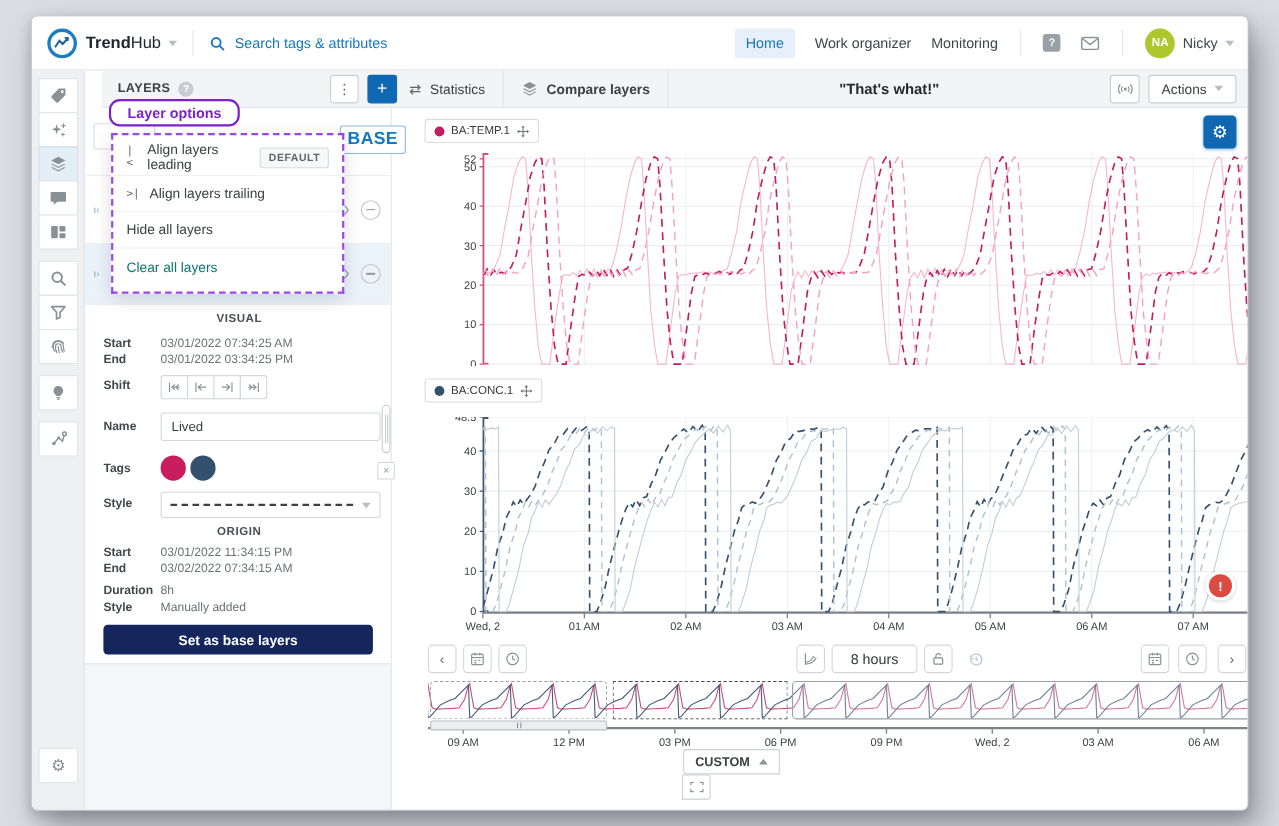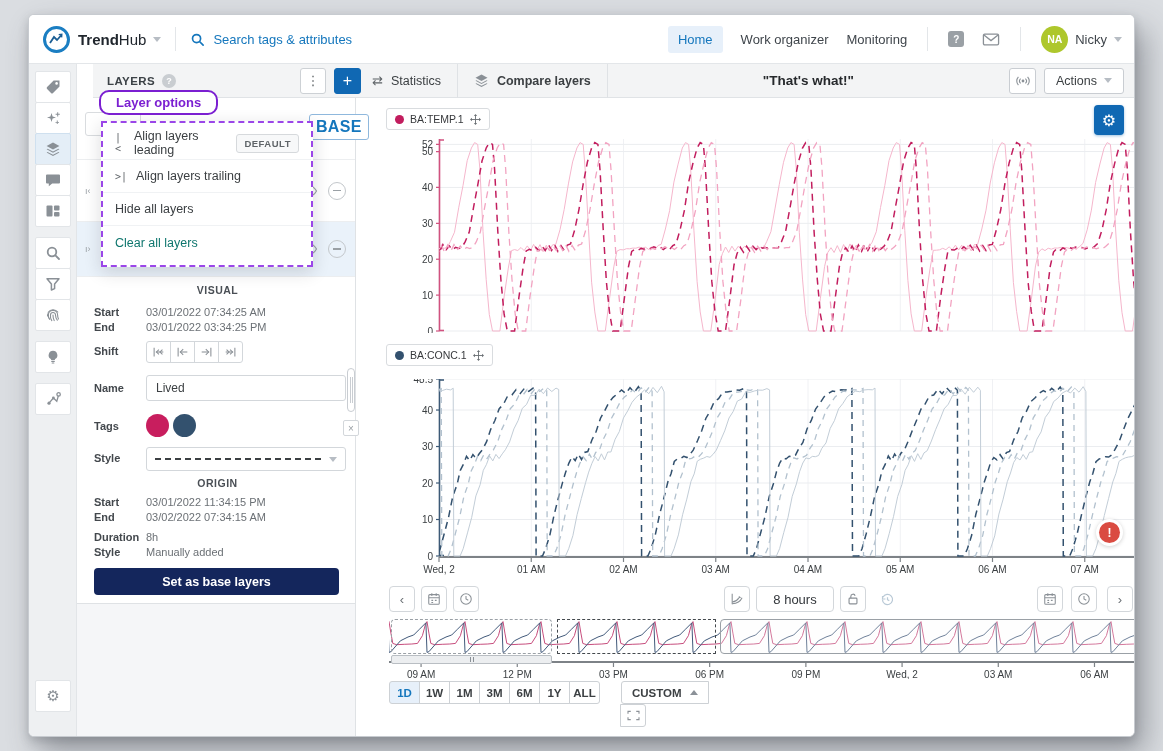--- a/index.html
+++ b/index.html
@@ -692,29 +692,20 @@
           <text x="609.282700421941" y="59" text-anchor="middle" font-size="10" fill="#3c4043" font-family="Liberation Sans, sans-serif">03 AM</text>
           <line x1="705.4852320675107" y1="43" x2="705.4852320675107" y2="48" stroke="#7d8287" stroke-width="1.2"></line>
           <text x="705.4852320675107" y="59" text-anchor="middle" font-size="10" fill="#3c4043" font-family="Liberation Sans, sans-serif">06 AM</text>
           <polyline points="-38.0,2.6 -36.1,14.1 -34.2,24.4 -30.4,25.7 -22.8,25.3 -15.2,25.0 -9.5,24.4 -4.6,16.7 -1.5,5.1 0.0,2.6 0.0,2.6 1.9,14.1 3.8,24.4 7.6,25.7 15.2,25.3 22.8,25.0 28.5,24.4 33.4,16.7 36.5,5.1 38.0,2.6 38.0,2.6 39.9,14.1 41.8,24.4 45.6,25.7 53.2,25.3 60.8,25.0 66.5,24.4 71.4,16.7 74.5,5.1 76.0,2.6 76.0,2.6 77.9,14.1 79.8,24.4 83.6,25.7 91.2,25.3 98.8,25.0 104.5,24.4 109.4,16.7 112.5,5.1 114.0,2.6 114.0,2.6 115.9,14.1 117.8,24.4 121.6,25.7 129.2,25.3 136.8,25.0 142.5,24.4 147.4,16.7 150.5,5.1 152.0,2.6 152.0,2.6 153.9,14.1 155.8,24.4 159.6,25.7 167.2,25.3 174.8,25.0 180.5,24.4 185.4,16.7 188.5,5.1 190.0,2.6 190.0,2.6 191.9,14.1 193.8,24.4 197.6,25.7 205.2,25.3 212.8,25.0 218.5,24.4 223.4,16.7 226.5,5.1 228.0,2.6 228.0,2.6 229.9,14.1 231.8,24.4 235.6,25.7 243.2,25.3 250.8,25.0 256.5,24.4 261.4,16.7 264.5,5.1 266.0,2.6 266.0,2.6 267.9,14.1 269.8,24.4 273.6,25.7 281.2,25.3 288.8,25.0 294.5,24.4 299.4,16.7 302.5,5.1 304.0,2.6 304.0,2.6 305.9,14.1 307.8,24.4 311.6,25.7 319.2,25.3 326.8,25.0 332.5,24.4 337.4,16.7 340.5,5.1 342.0,2.6 342.0,2.6 343.9,14.1 345.8,24.4 349.6,25.7 357.2,25.3 364.8,25.0 370.5,24.4 375.4,16.7 378.5,5.1 380.0,2.6 380.0,2.6 381.9,14.1 383.8,24.4 387.6,25.7 395.2,25.3 402.8,25.0 408.5,24.4 413.4,16.7 416.5,5.1 418.0,2.6 418.0,2.6 419.9,14.1 421.8,24.4 425.6,25.7 433.2,25.3 440.8,25.0 446.5,24.4 451.4,16.7 454.5,5.1 456.0,2.6 456.0,2.6 457.9,14.1 459.8,24.4 463.6,25.7 471.2,25.3 478.8,25.0 484.5,24.4 489.4,16.7 492.5,5.1 494.0,2.6 494.0,2.6 495.9,14.1 497.8,24.4 501.6,25.7 509.2,25.3 516.8,25.0 522.5,24.4 527.4,16.7 530.5,5.1 532.0,2.6 532.0,2.6 533.9,14.1 535.8,24.4 539.6,25.7 547.2,25.3 554.8,25.0 560.5,24.4 565.4,16.7 568.5,5.1 570.0,2.6 570.0,2.6 571.9,14.1 573.8,24.4 577.6,25.7 585.2,25.3 592.8,25.0 598.5,24.4 603.4,16.7 606.5,5.1 608.0,2.6 608.0,2.6 609.9,14.1 611.8,24.4 615.6,25.7 623.2,25.3 630.8,25.0 636.5,24.4 641.4,16.7 644.5,5.1 646.0,2.6 646.0,2.6 647.9,14.1 649.8,24.4 653.6,25.7 661.2,25.3 668.8,25.0 674.5,24.4 679.4,16.7 682.5,5.1 684.0,2.6 684.0,2.6 685.9,14.1 687.8,24.4 691.6,25.7 699.2,25.3 706.8,25.0 712.5,24.4 717.4,16.7 720.5,5.1 722.0,2.6 722.0,2.6 723.9,14.1 725.8,24.4 729.6,25.7 737.2,25.3 744.8,25.0 750.5,24.4 755.4,16.7 758.5,5.1 760.0,2.6 760.0,2.6 761.9,14.1 763.8,24.4 767.6,25.7 775.2,25.3 782.8,25.0 788.5,24.4 793.4,16.7 796.5,5.1 798.0,2.6" fill="none" stroke="#c74d7d" stroke-width="1" stroke-dasharray="none" clip-path="url(#clip-overview)"></polyline>
           <polyline points="-38.0,33.4 -36.1,32.7 -26.6,21.8 -19.0,18.0 -13.3,16.0 -7.6,10.3 -1.1,3.8 0.0,33.4 0.0,33.4 1.9,32.7 11.4,21.8 19.0,18.0 24.7,16.0 30.4,10.3 36.9,3.8 38.0,33.4 38.0,33.4 39.9,32.7 49.4,21.8 57.0,18.0 62.7,16.0 68.4,10.3 74.9,3.8 76.0,33.4 76.0,33.4 77.9,32.7 87.4,21.8 95.0,18.0 100.7,16.0 106.4,10.3 112.9,3.8 114.0,33.4 114.0,33.4 115.9,32.7 125.4,21.8 133.0,18.0 138.7,16.0 144.4,10.3 150.9,3.8 152.0,33.4 152.0,33.4 153.9,32.7 163.4,21.8 171.0,18.0 176.7,16.0 182.4,10.3 188.9,3.8 190.0,33.4 190.0,33.4 191.9,32.7 201.4,21.8 209.0,18.0 214.7,16.0 220.4,10.3 226.9,3.8 228.0,33.4 228.0,33.4 229.9,32.7 239.4,21.8 247.0,18.0 252.7,16.0 258.4,10.3 264.9,3.8 266.0,33.4 266.0,33.4 267.9,32.7 277.4,21.8 285.0,18.0 290.7,16.0 296.4,10.3 302.9,3.8 304.0,33.4 304.0,33.4 305.9,32.7 315.4,21.8 323.0,18.0 328.7,16.0 334.4,10.3 340.9,3.8 342.0,33.4 342.0,33.4 343.9,32.7 353.4,21.8 361.0,18.0 366.7,16.0 372.4,10.3 378.9,3.8 380.0,33.4 380.0,33.4 381.9,32.7 391.4,21.8 399.0,18.0 404.7,16.0 410.4,10.3 416.9,3.8 418.0,33.4 418.0,33.4 419.9,32.7 429.4,21.8 437.0,18.0 442.7,16.0 448.4,10.3 454.9,3.8 456.0,33.4 456.0,33.4 457.9,32.7 467.4,21.8 475.0,18.0 480.7,16.0 486.4,10.3 492.9,3.8 494.0,33.4 494.0,33.4 495.9,32.7 505.4,21.8 513.0,18.0 518.7,16.0 524.4,10.3 530.9,3.8 532.0,33.4 532.0,33.4 533.9,32.7 543.4,21.8 551.0,18.0 556.7,16.0 562.4,10.3 568.9,3.8 570.0,33.4 570.0,33.4 571.9,32.7 581.4,21.8 589.0,18.0 594.7,16.0 600.4,10.3 606.9,3.8 608.0,33.4 608.0,33.4 609.9,32.7 619.4,21.8 627.0,18.0 632.7,16.0 638.4,10.3 644.9,3.8 646.0,33.4 646.0,33.4 647.9,32.7 657.4,21.8 665.0,18.0 670.7,16.0 676.4,10.3 682.9,3.8 684.0,33.4 684.0,33.4 685.9,32.7 695.4,21.8 703.0,18.0 708.7,16.0 714.4,10.3 720.9,3.8 722.0,33.4 722.0,33.4 723.9,32.7 733.4,21.8 741.0,18.0 746.7,16.0 752.4,10.3 758.9,3.8 760.0,33.4 760.0,33.4 761.9,32.7 771.4,21.8 779.0,18.0 784.7,16.0 790.4,10.3 796.9,3.8 798.0,33.4" fill="none" stroke="#41597a" stroke-width="1" stroke-dasharray="none" clip-path="url(#clip-overview)"></polyline>
         </svg><div class="brush dashed-gray" style="left: 2px; width: 161px;"></div><div class="ov-handle" style="left: 2px; width: 161px;">
           <i></i>
           <i></i>
         </div><div class="brush dashed-dark" style="left: 168px; width: 159px;"></div><div class="brush solid" style="left: 331px; width: 428px;"></div></div>
 
-    <div class="range-row" id="range-row">
-        <div class="range-btn active">1D</div>
-        <div class="range-btn">1W</div>
-        <div class="range-btn">1M</div>
-        <div class="range-btn">3M</div>
-        <div class="range-btn">6M</div>
-        <div class="range-btn">1Y</div>
-        <div class="range-btn">ALL</div>
-      </div>
     <div class="custom-group">
       <div class="custom-btn">
         <span>CUSTOM</span>
         <span class="caret caret-up" style="margin-left:0"></span>
       </div>
       <div class="custom-icon-btn">
         <span class="icon">
           <svg width="13" height="11" viewBox="0 0 14 12" fill="none" stroke="currentColor" stroke-width="1.2">
             <path d="M1 4V1.5h3M10 1.5h3V4M13 8v2.5h-3M4 10.5H1V8"></path>
           </svg>

